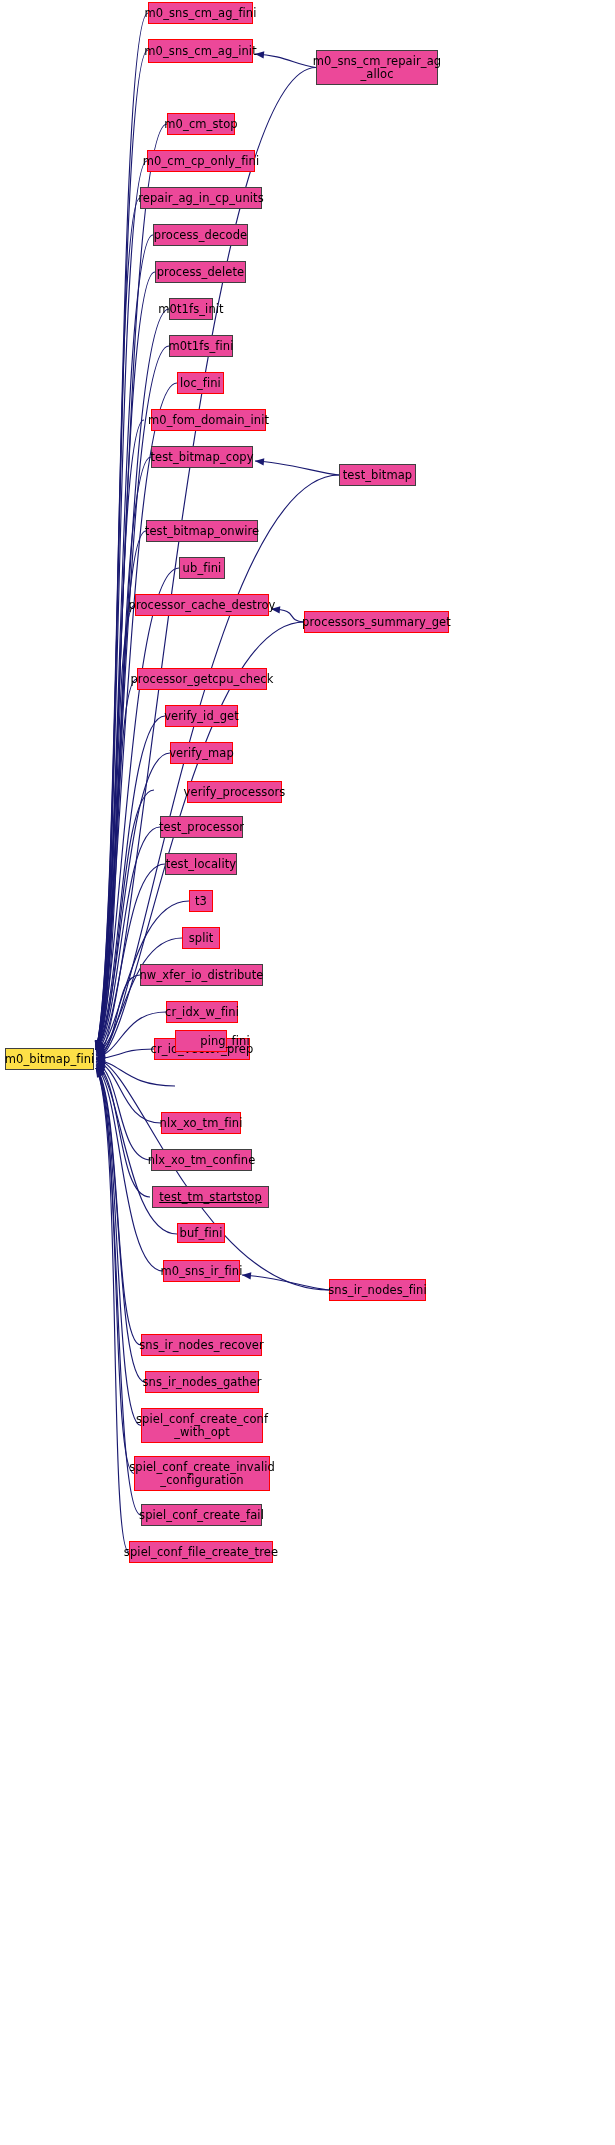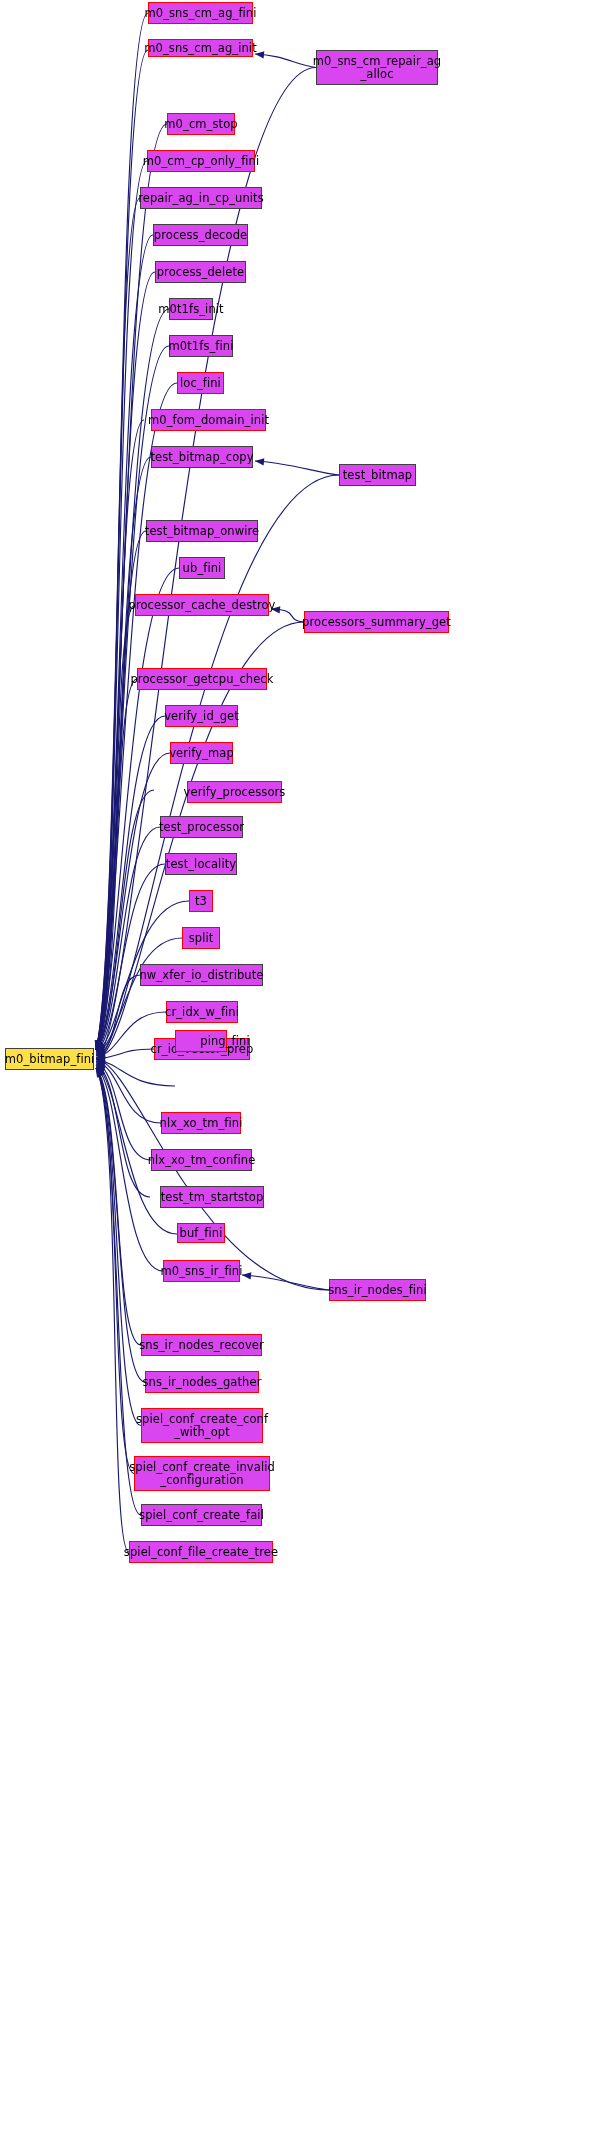--- a/index.html
+++ b/index.html
@@ -1,21 +1,21 @@
 <!DOCTYPE html>
 <html><head>
 <meta charset="utf-8">
 <title>m0_bitmap_fini caller graph</title>
 <style>
   html,body{margin:0;padding:0;background:#ffffff;}
   body{font-family:"DejaVu Sans","Liberation Sans",sans-serif;}
   #graph{position:relative;width:615px;height:2145px;background:#fff;overflow:hidden;}
   #edges{position:absolute;left:0;top:0;width:615px;height:2145px;}
   .node{position:absolute;box-sizing:border-box;display:flex;align-items:center;
-        justify-content:center;text-align:center;background:#d946ef;
+        justify-content:center;text-align:center;background:#ec4899;
         font-size:11.5px;line-height:13px;color:#000;white-space:pre-line;
         letter-spacing:.1px;}
   .node.red{border:1.4px solid #ff0000;}
   .node.black{border:1.4px solid #404040;}
   .node.focus{border:1.4px solid #404040;background:#fde047;font-weight:400;}
 </style>
 </head>
 <body>
 
 <div id="graph">
@@ -108,21 +108,21 @@
       <polygon points="271.0,609.0 279.6,613.5 280.3,606.3" fill="#191970"></polygon>
       <path d="M304,622 C189.6,622 136,1062 96,1059" stroke="#191970" stroke-width="1.15" fill="none"></path>
       <polygon points="96.0,1059.0 105.0,1062.6 105.0,1055.4" fill="#191970"></polygon>
       <path d="M329,1290 C309,1288 272,1276 242,1275" stroke="#191970" stroke-width="1.15" fill="none"></path>
       <polygon points="242.0,1275.0 250.6,1279.5 251.3,1272.3" fill="#191970"></polygon>
       <path d="M329,1290 C200.85,1290 136,1062 96,1059" stroke="#191970" stroke-width="1.15" fill="none"></path>
       <polygon points="96.0,1059.0 105.0,1062.6 105.0,1055.4" fill="#191970"></polygon>
     </svg>
 <div class="node focus" style="left: 5px; top: 1048px; width: 89px; height: 22px;">m0_bitmap_fini</div>
     <div class="node red" style="left: 148px; top: 2px; width: 105px; height: 22px;">m0_sns_cm_ag_fini</div>
-    <div class="node red" style="left: 148px; top: 39px; width: 105px; height: 18px;">m0_sns_cm_ag_init</div>
+    <div class="node red" style="left: 148px; top: 39px; width: 105px; height: 24px;">m0_sns_cm_ag_init</div>
     <div class="node red" style="left: 167px; top: 113px; width: 68px; height: 22px;">m0_cm_stop</div>
     <div class="node red" style="left: 147px; top: 150px; width: 108px; height: 22px;">m0_cm_cp_only_fini</div>
     <div class="node black" style="left: 140px; top: 187px; width: 122px; height: 22px;">repair_ag_in_cp_units</div>
     <div class="node black" style="left: 153px; top: 224px; width: 95px; height: 22px;">process_decode</div>
     <div class="node black" style="left: 155px; top: 261px; width: 91px; height: 22px;">process_delete</div>
     <div class="node black" style="left: 169px; top: 298px; width: 44px; height: 22px;">m0t1fs_init</div>
     <div class="node black" style="left: 169px; top: 335px; width: 64px; height: 22px;">m0t1fs_fini</div>
     <div class="node red" style="left: 177px; top: 372px; width: 47px; height: 22px;">loc_fini</div>
     <div class="node red" style="left: 144px; top: 409px; width: 115px; height: 22px; margin-left: 7px;">m0_fom_domain_init</div>
     <div class="node black" style="left: 151px; top: 446px; width: 102px; height: 22px;">test_bitmap_copy</div>
@@ -136,21 +136,21 @@
     <div class="node black" style="left: 160px; top: 816px; width: 83px; height: 22px;">test_processor</div>
     <div class="node black" style="left: 165px; top: 853px; width: 72px; height: 22px;">test_locality</div>
     <div class="node red" style="left: 189px; top: 890px; width: 24px; height: 22px;">t3</div>
     <div class="node red" style="left: 182px; top: 927px; width: 38px; height: 22px;">split</div>
     <div class="node black" style="left: 140px; top: 964px; width: 123px; height: 22px;">nw_xfer_io_distribute</div>
     <div class="node red" style="left: 166px; top: 1001px; width: 72px; height: 22px;">cr_idx_w_fini</div>
     <div class="node red" style="left: 154px; top: 1038px; width: 96px; height: 22px;">cr_io_vector_prep</div>
     <div class="node red" style="left: 175px; top: 1030px; width: 52px; height: 22px; padding-left: 48px;">ping_fini</div>
     <div class="node red" style="left: 161px; top: 1112px; width: 80px; height: 22px;">nlx_xo_tm_fini</div>
     <div class="node black" style="left: 151px; top: 1149px; width: 101px; height: 22px;">nlx_xo_tm_confine</div>
-    <div class="node black" style="left: 160px; top: 1186px; width: 104px; height: 22px;">test_tm_startstop</div>
+    <div class="node black" style="left: 152px; top: 1186px; width: 117px; height: 22px; text-decoration: underline;">test_tm_startstop</div>
     <div class="node red" style="left: 177px; top: 1223px; width: 48px; height: 20px;">buf_fini</div>
     <div class="node red" style="left: 163px; top: 1260px; width: 77px; height: 22px;">m0_sns_ir_fini</div>
     <div class="node red" style="left: 141px; top: 1334px; width: 121px; height: 22px;">sns_ir_nodes_recover</div>
     <div class="node red" style="left: 145px; top: 1371px; width: 114px; height: 22px;">sns_ir_nodes_gather</div>
     <div class="node red" style="left: 141px; top: 1408px; width: 122px; height: 35px;">spiel_conf_create_conf
 _with_opt</div>
     <div class="node red" style="left: 134px; top: 1456px; width: 136px; height: 35px;">spiel_conf_create_invalid
 _configuration</div>
     <div class="node black" style="left: 141px; top: 1504px; width: 121px; height: 22px;">spiel_conf_create_fail</div>
     <div class="node red" style="left: 129px; top: 1541px; width: 144px; height: 22px;">spiel_conf_file_create_tree</div>

